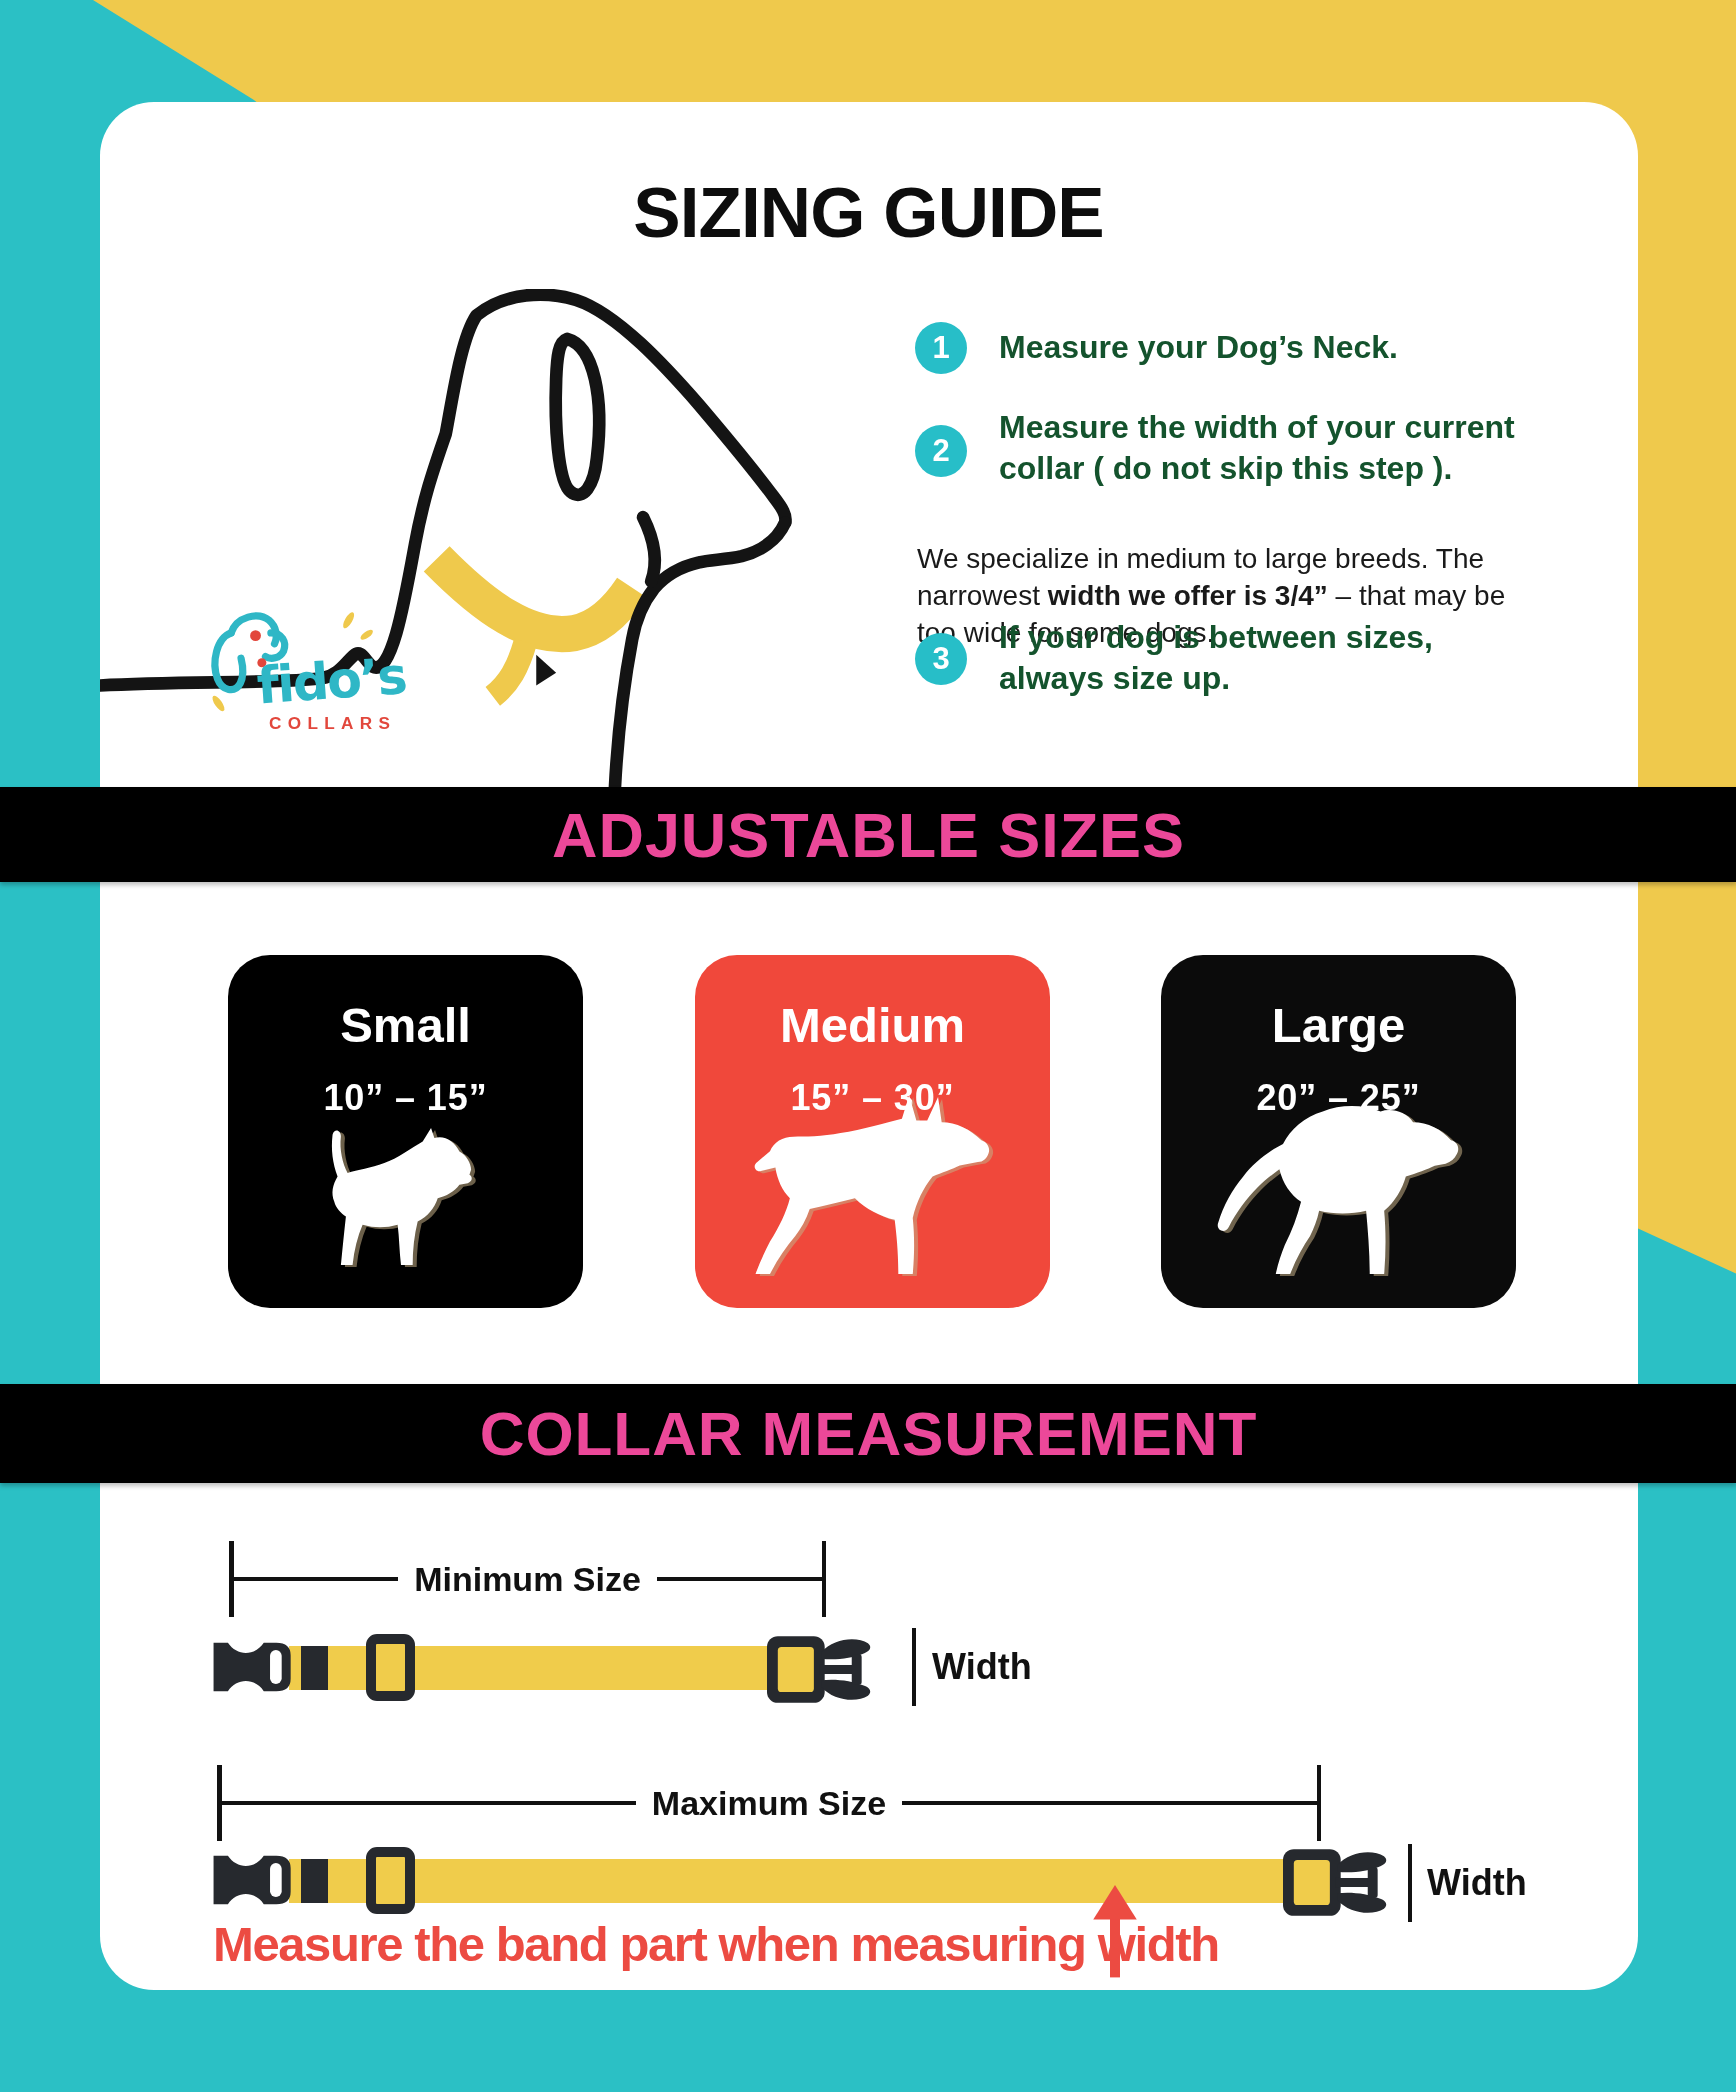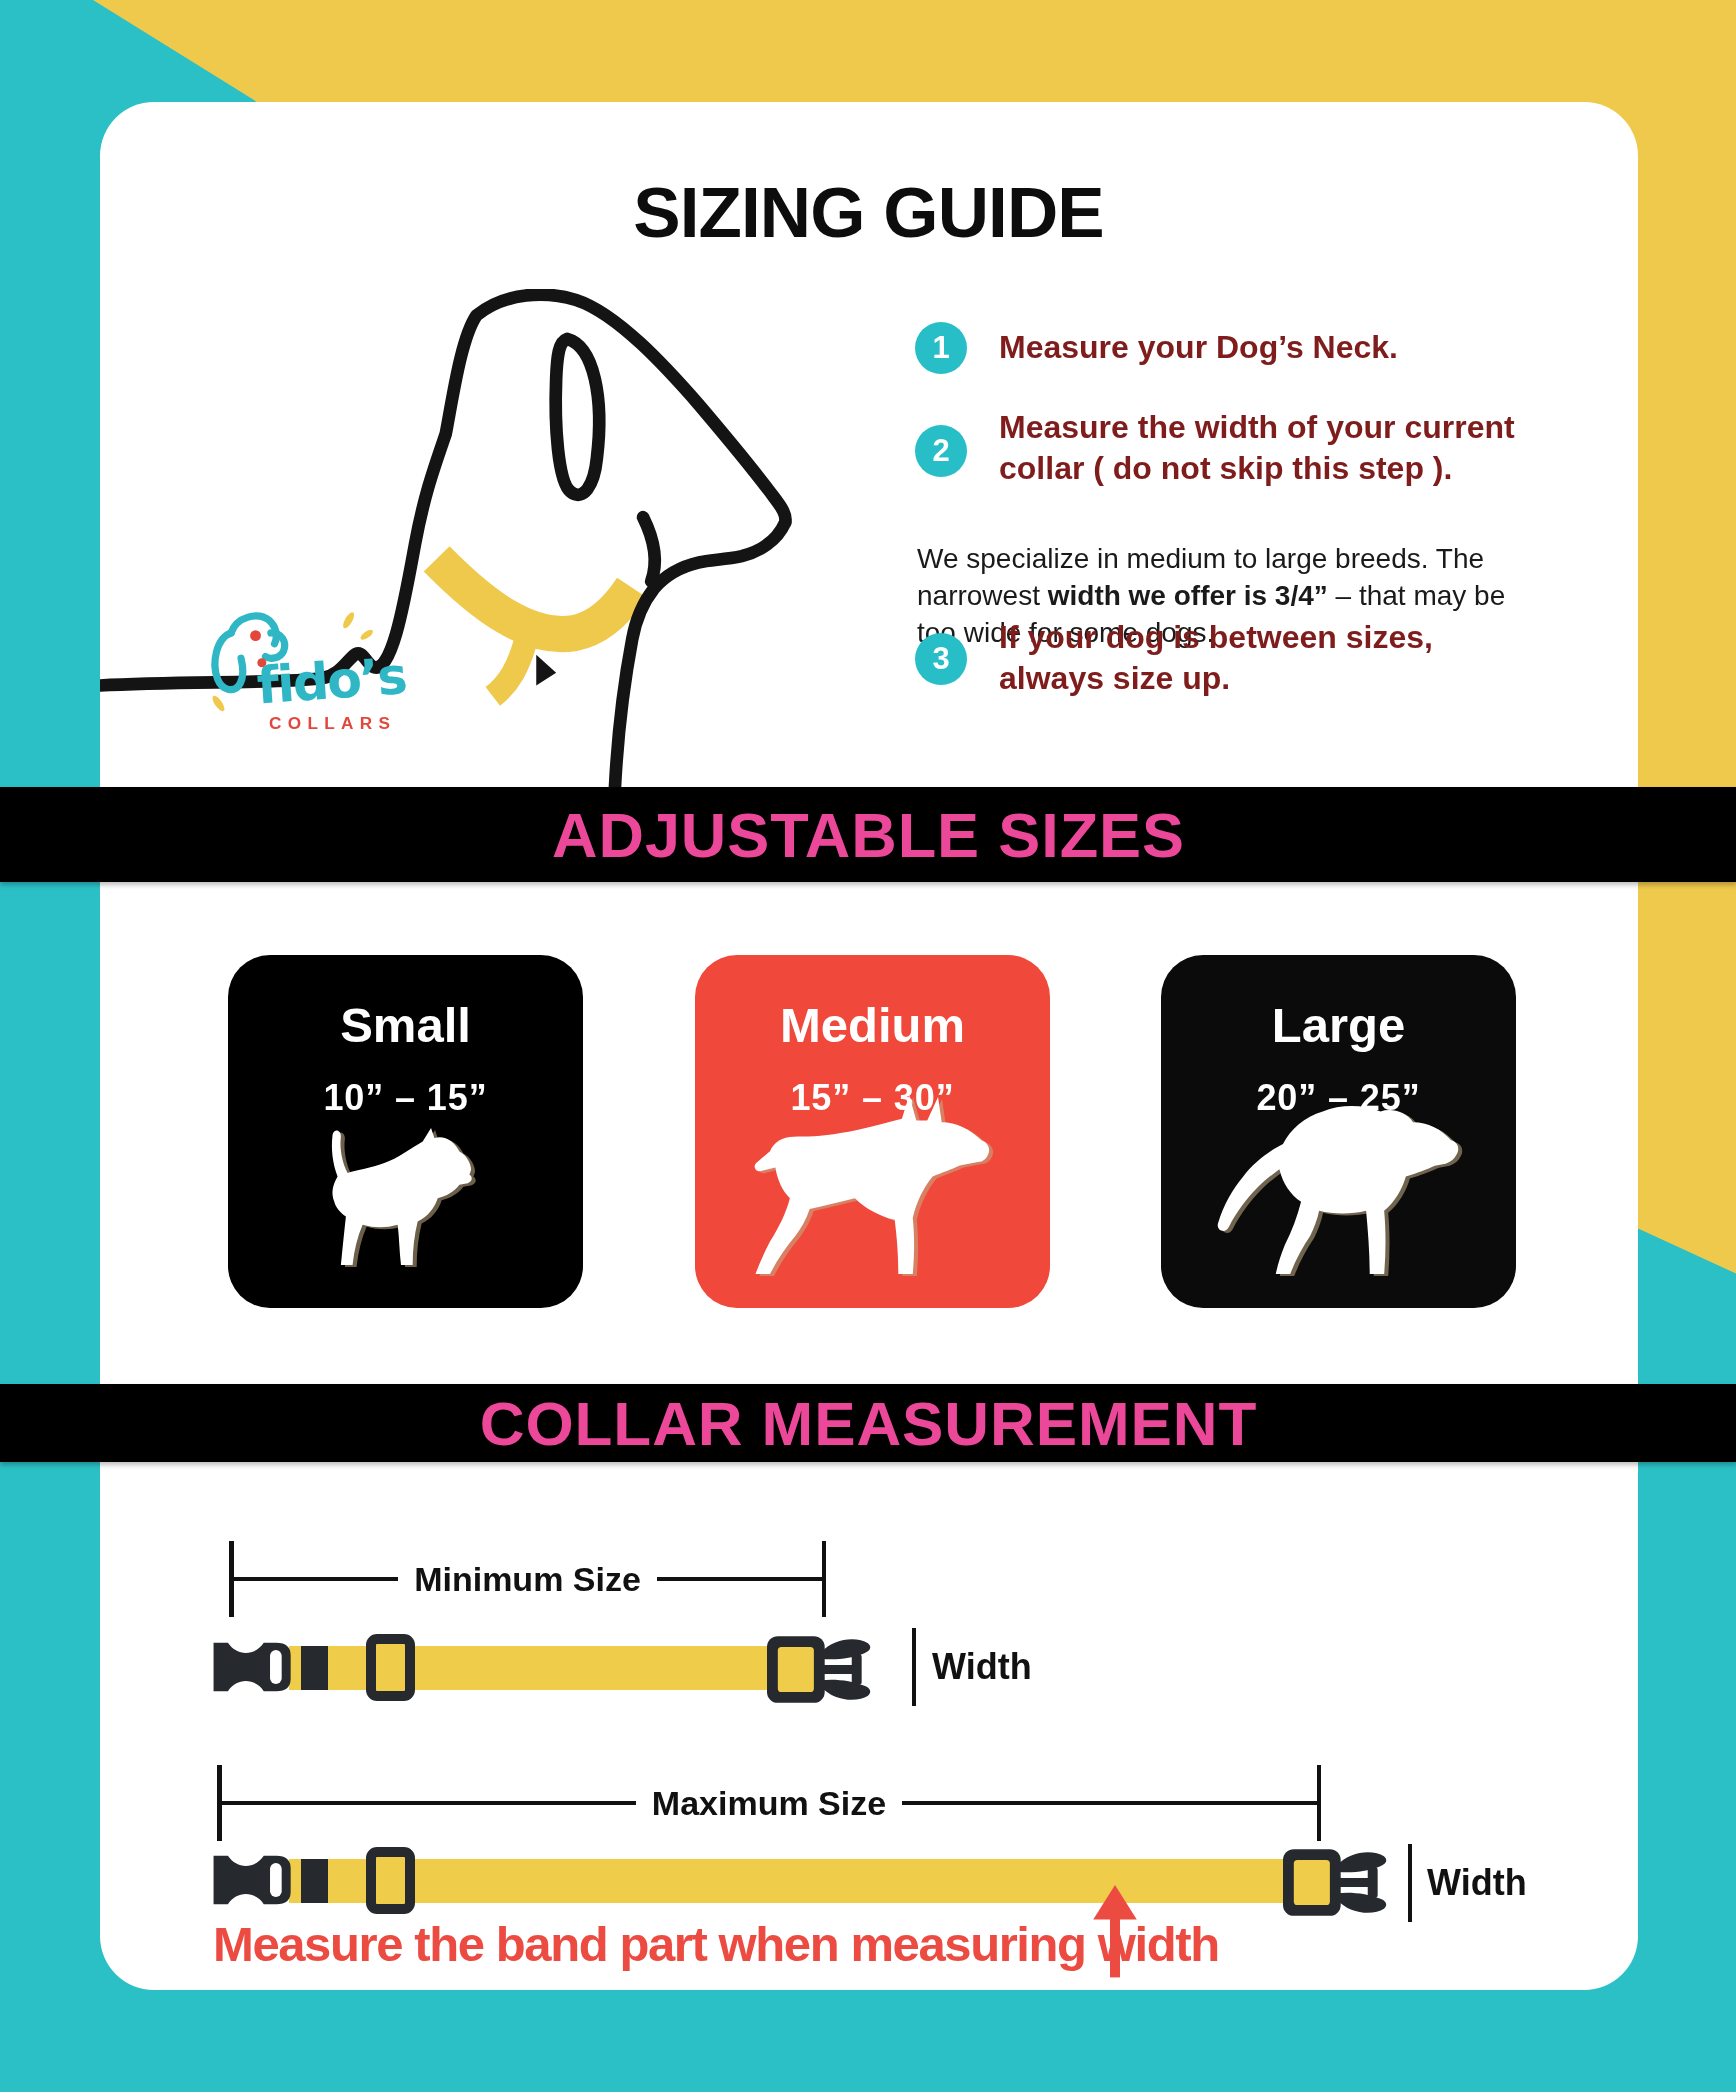--- a/index.html
+++ b/index.html
@@ -21,21 +21,21 @@
     left:0;top:172px;width:1737px;text-align:center;
     font-size:71px;font-weight:700;letter-spacing:-0.9px;color:#0d0d0d;
   }
   
   .step-circle{
     width:52px;height:52px;border-radius:50%;background:#27BEC8;color:#fff;
     display:flex;align-items:center;justify-content:center;
     font-size:31px;font-weight:700;
   }
   .step-text{
-    font-size:32px;font-weight:700;color:#7f1d1d;line-height:41px;white-space:pre-line;
+    font-size:32px;font-weight:700;color:#14532d;line-height:41px;white-space:pre-line;
   }
   .note-text{
     font-size:28px;font-weight:400;color:#1a1a1a;line-height:37px;white-space:pre-line;
   }
   .note-text b{font-weight:700;}
   
   .banner{
     left:0;width:1737px;background:#000;color:#ec4899;display:flex;align-items:center;justify-content:center;
     font-weight:700;letter-spacing:0.9px;z-index:5;box-shadow:0 2.7px 4.5px rgba(0,0,0,.25);
   }
@@ -148,21 +148,21 @@
 </div>
 
 <div class="abs size-card card-large">
   <div class="size-label">Large</div>
   <div class="size-range">20” – 25”</div>
   <svg viewBox="0 0 150 110" width="271" height="199">
     <path fill="#ffffff" d="M140,38 C142,35 141,31 137,30 C132,24 124,20 116,20 C112,14 104,12 98,14 C88,10 76,10 66,14 C56,17 48,24 44,32 C36,36 28,42 22,50 C16,57 11,66 8,76 C7,80 12,82 14,78 C18,70 24,62 30,56 C34,52 38,49 42,46 C44,54 48,60 54,64 C52,72 49,80 45,88 C43,93 41,99 40,104 L48,104 C51,96 55,89 59,83 C61,79 63,74 64,69 C72,71 82,71 90,69 C91,80 92,92 92,104 L100,104 C101,92 101,80 100,69 C106,64 110,57 112,50 C118,48 124,46 128,44 L134,43 C137,42 139,40 140,38 Z"></path>
   </svg>
 </div>
 
-<div class="abs banner" style="top:1384px;height:78px;font-size:62px;">
+<div class="abs banner" style="top:1384px;height:99px;font-size:62px;">
   <span>COLLAR MEASUREMENT</span>
 </div>
 
 <div class="abs dim" style="left:217px;top:1541px;width:597px;padding-left:12px;">
   <div class="tick"></div>
   <div class="dline"></div>
   <div class="dim-label">Minimum Size</div>
   <div class="dline"></div>
   <div class="tick"></div>
 </div>

